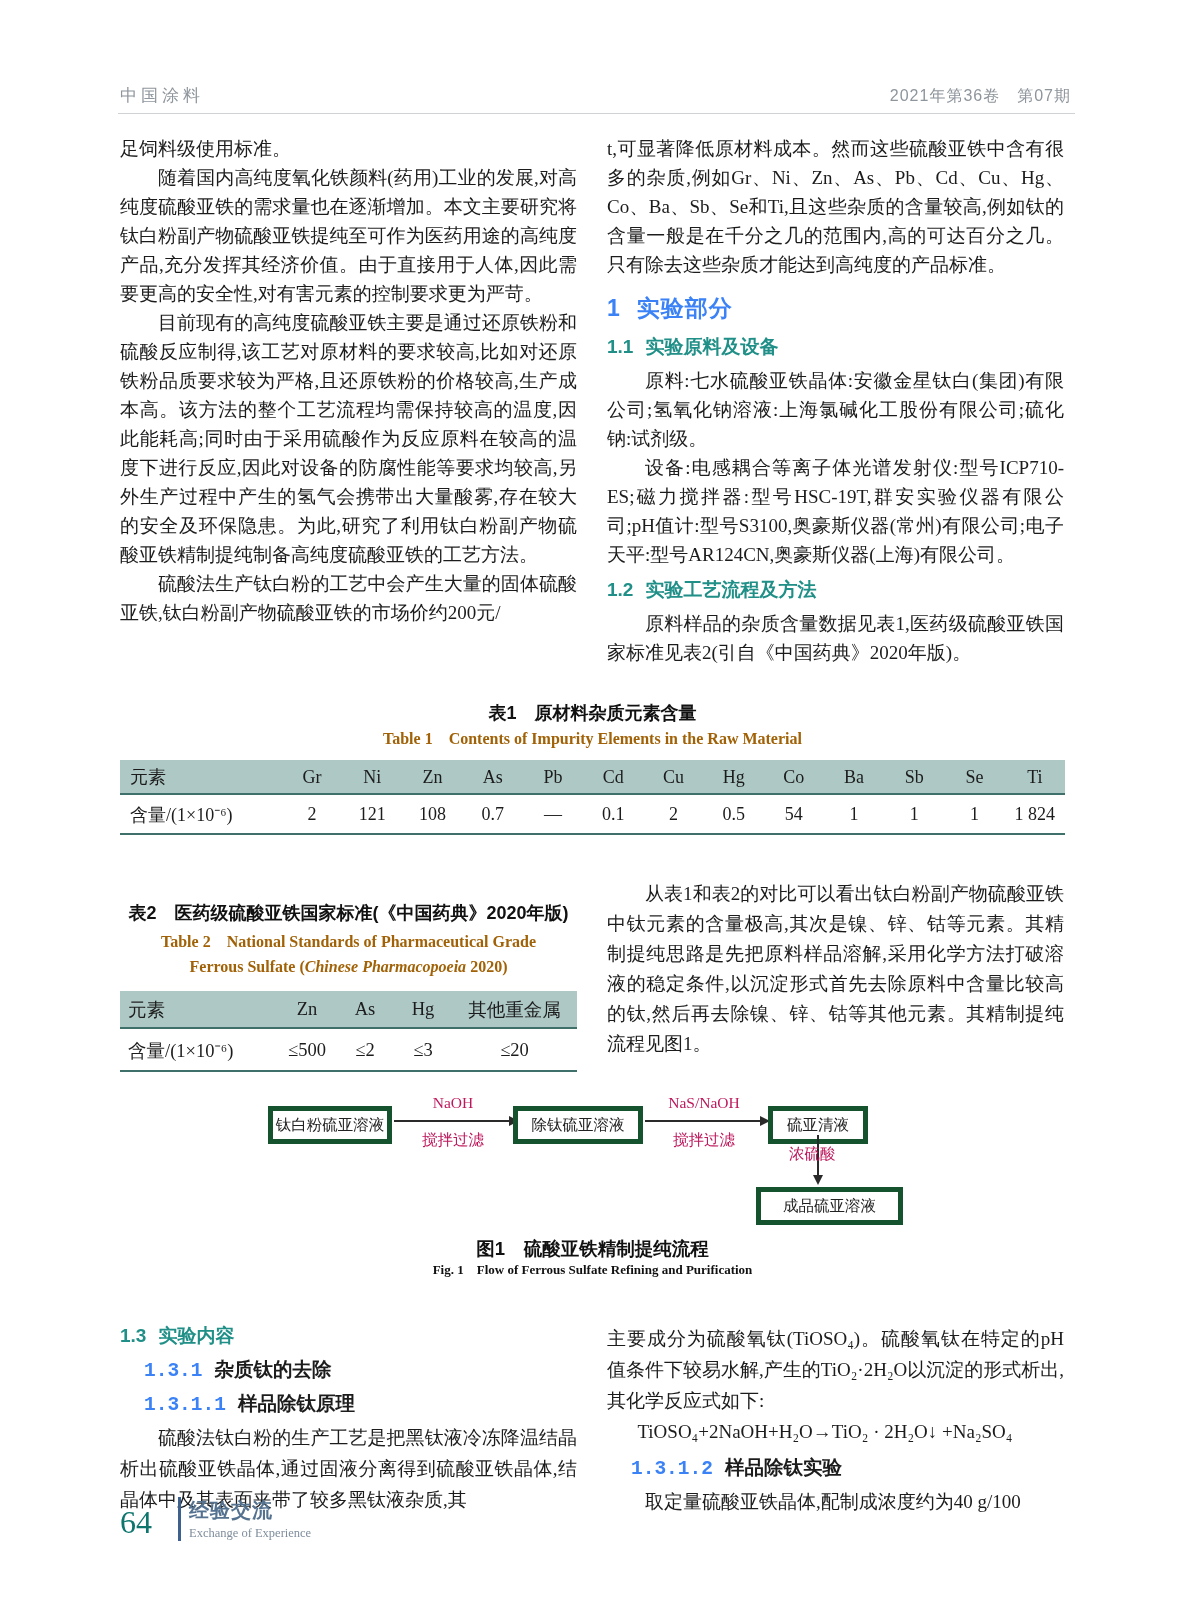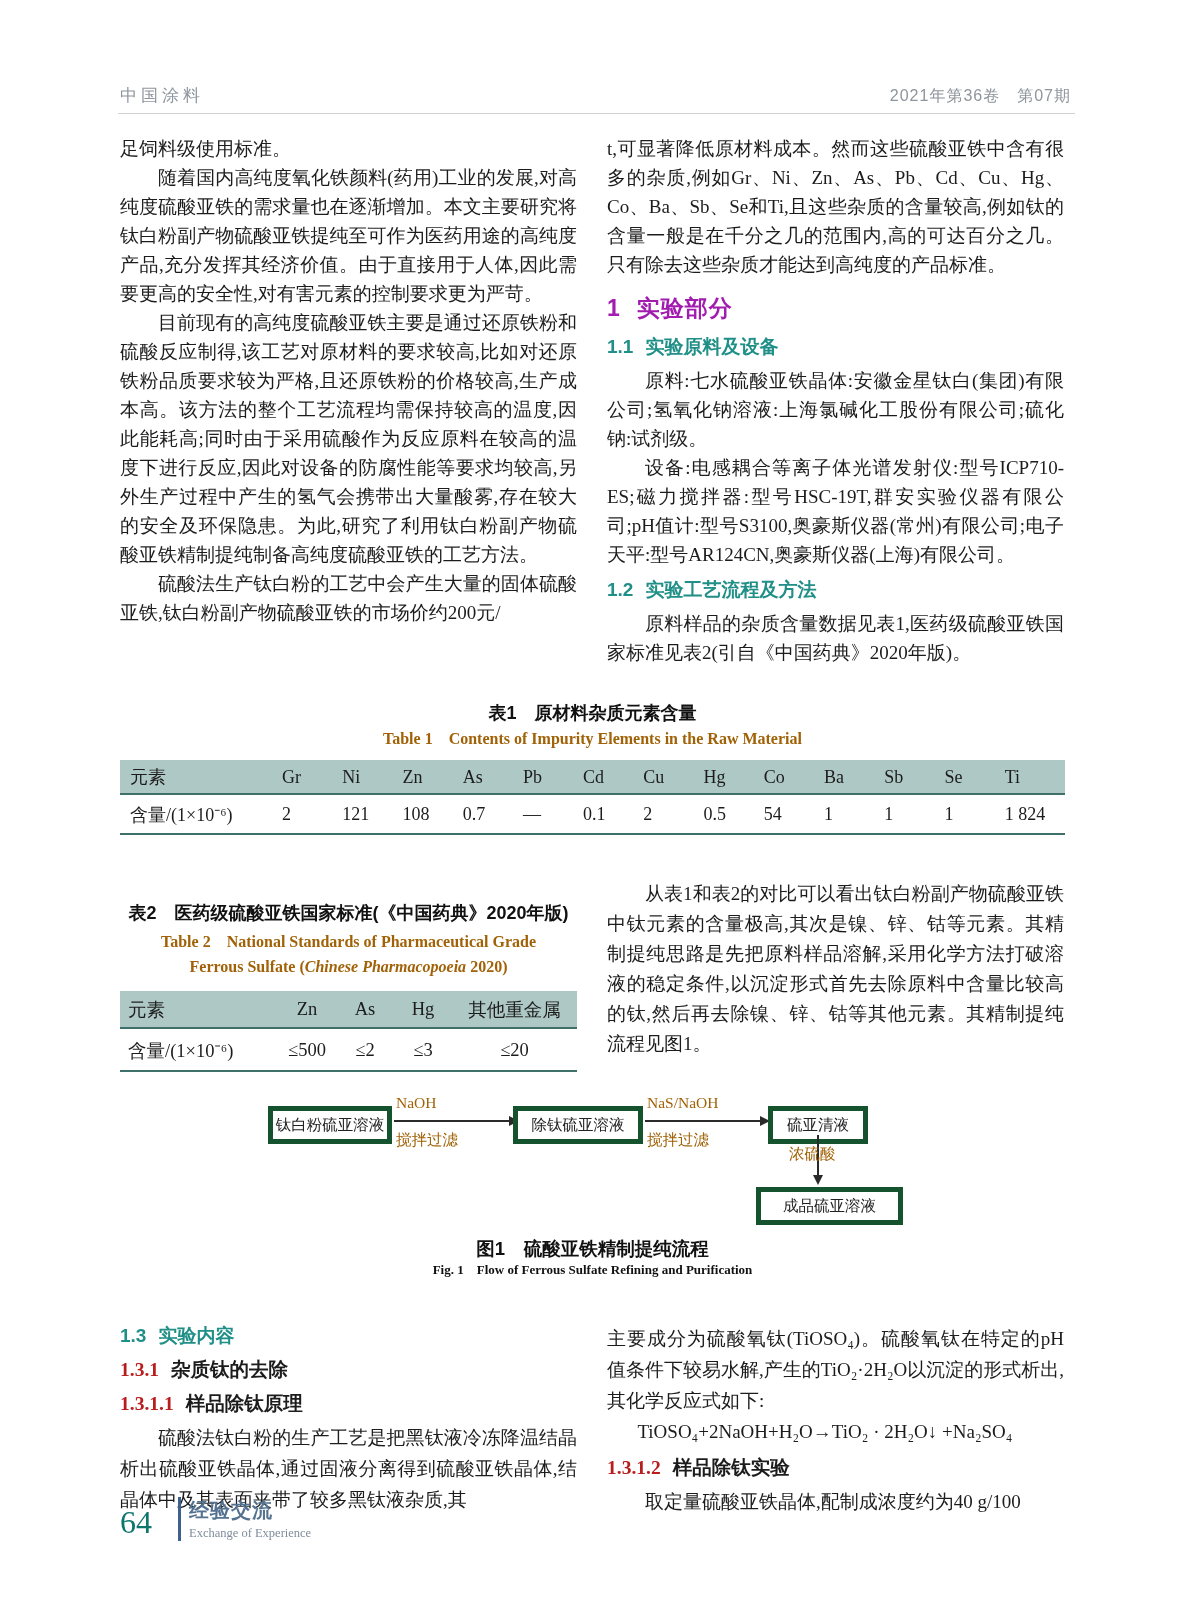--- a/index.html
+++ b/index.html
@@ -32,50 +32,50 @@
   .body-text {
     font-size:19px; line-height:29px;
     text-align:justify; text-indent:2em;
     color:#1c1c1c;
   }
   .no-indent { text-indent:0; }
 
   
   .h-main {
     font-family:"Liberation Sans", sans-serif;
-    color:#a21caf; font-size:23px; font-weight:bold;
+    color:#3b82f6; font-size:23px; font-weight:bold;
     margin:14px 0 10px 0; letter-spacing:1px;
   }
   .h-main .h-num { margin-right:16px; }
   .h-sub {
     font-family:"Liberation Sans", sans-serif;
     color:#1f8f87; font-size:19px; font-weight:bold;
     margin:8px 0 6px 0;
   }
   .h-sub .h-num { margin-right:12px; }
   .h-sub3 { font-size:19.5px; margin:7px 0 5px 0; }
   .h-sub3 .h-num {
-    font-family:Liberation Serif, serif;
-    color:#b91c1c; font-weight:bold; margin-right:12px;
+    font-family:Liberation Mono, monospace;
+    color:#3b82f6; font-weight:bold; margin-right:12px;margin-left:24px;
   }
   .h-sub3 .h-title { color:#1c1c1c; font-weight:bold; }
 
   
   .tbl-block { margin-top:34px; }
   .tbl-title-zh {
     text-align:center; font-family:"Liberation Sans", sans-serif;
     font-weight:bold; font-size:18px; color:#111;
   }
   .tbl-title-en {
     text-align:center; font-family:"Liberation Serif", serif;
     font-weight:bold; font-size:16px; color:#a16207; margin-top:4px;
   }
   table { border-collapse:collapse; }
   .t1 { width:100%; margin-top:10px; table-layout:fixed; }
-  .t1 th, .t1 td { font-weight:normal; font-size:18px; text-align:left; }
+  .t1 th, .t1 td { font-weight:normal; font-size:18px; text-align:center; }
   .t1 th {
     background:#aec9c5; padding:5px 0 4px 0;
     border-bottom:2px solid #3f7069;
   }
   .t1 td { padding:7px 0 6px 0; border-bottom:2px solid #3f7069; }
   .t1 th:first-child, .t1 td:first-child { text-align:left; padding-left:10px; width:162px; }
 
   .t2 { width:100%; margin-top:12px; table-layout:fixed; }
   .t2 th, .t2 td { font-weight:normal; font-size:18.5px; text-align:center; }
   .t2 th { background:#aec9c5; padding:6px 0 5px 0; border-bottom:2px solid #3f7069; }
@@ -88,22 +88,22 @@
   .tbl2-block .tbl-title-en { line-height:25px; }
 
   
   .diagram { position:relative; height:128px; margin-top:20px; }
   .fbox {
     position:absolute; border:5px solid #14532d;
     font-size:15.5px; text-align:center; color:#222;
     padding:4px 0 3px 0; background:#fff; white-space:nowrap;
   }
   .flabel {
-    position:absolute; font-size:15.5px; color:#a16207;
-    white-space:nowrap;
+    position:absolute; font-size:15.5px; color:#be185d;
+    text-align:center; white-space:nowrap;
   }
   .harrow { position:absolute; height:1.5px; background:#2a2a2a; }
   .harrow::after {
     content:""; position:absolute; right:-9px; top:-4.5px;
     border-left:10px solid #2a2a2a;
     border-top:5px solid transparent; border-bottom:5px solid transparent;
   }
   .varrow { position:absolute; width:1.5px; background:#2a2a2a; }
   .varrow::after {
     content:""; position:absolute; bottom:-9px; left:-4.5px;

